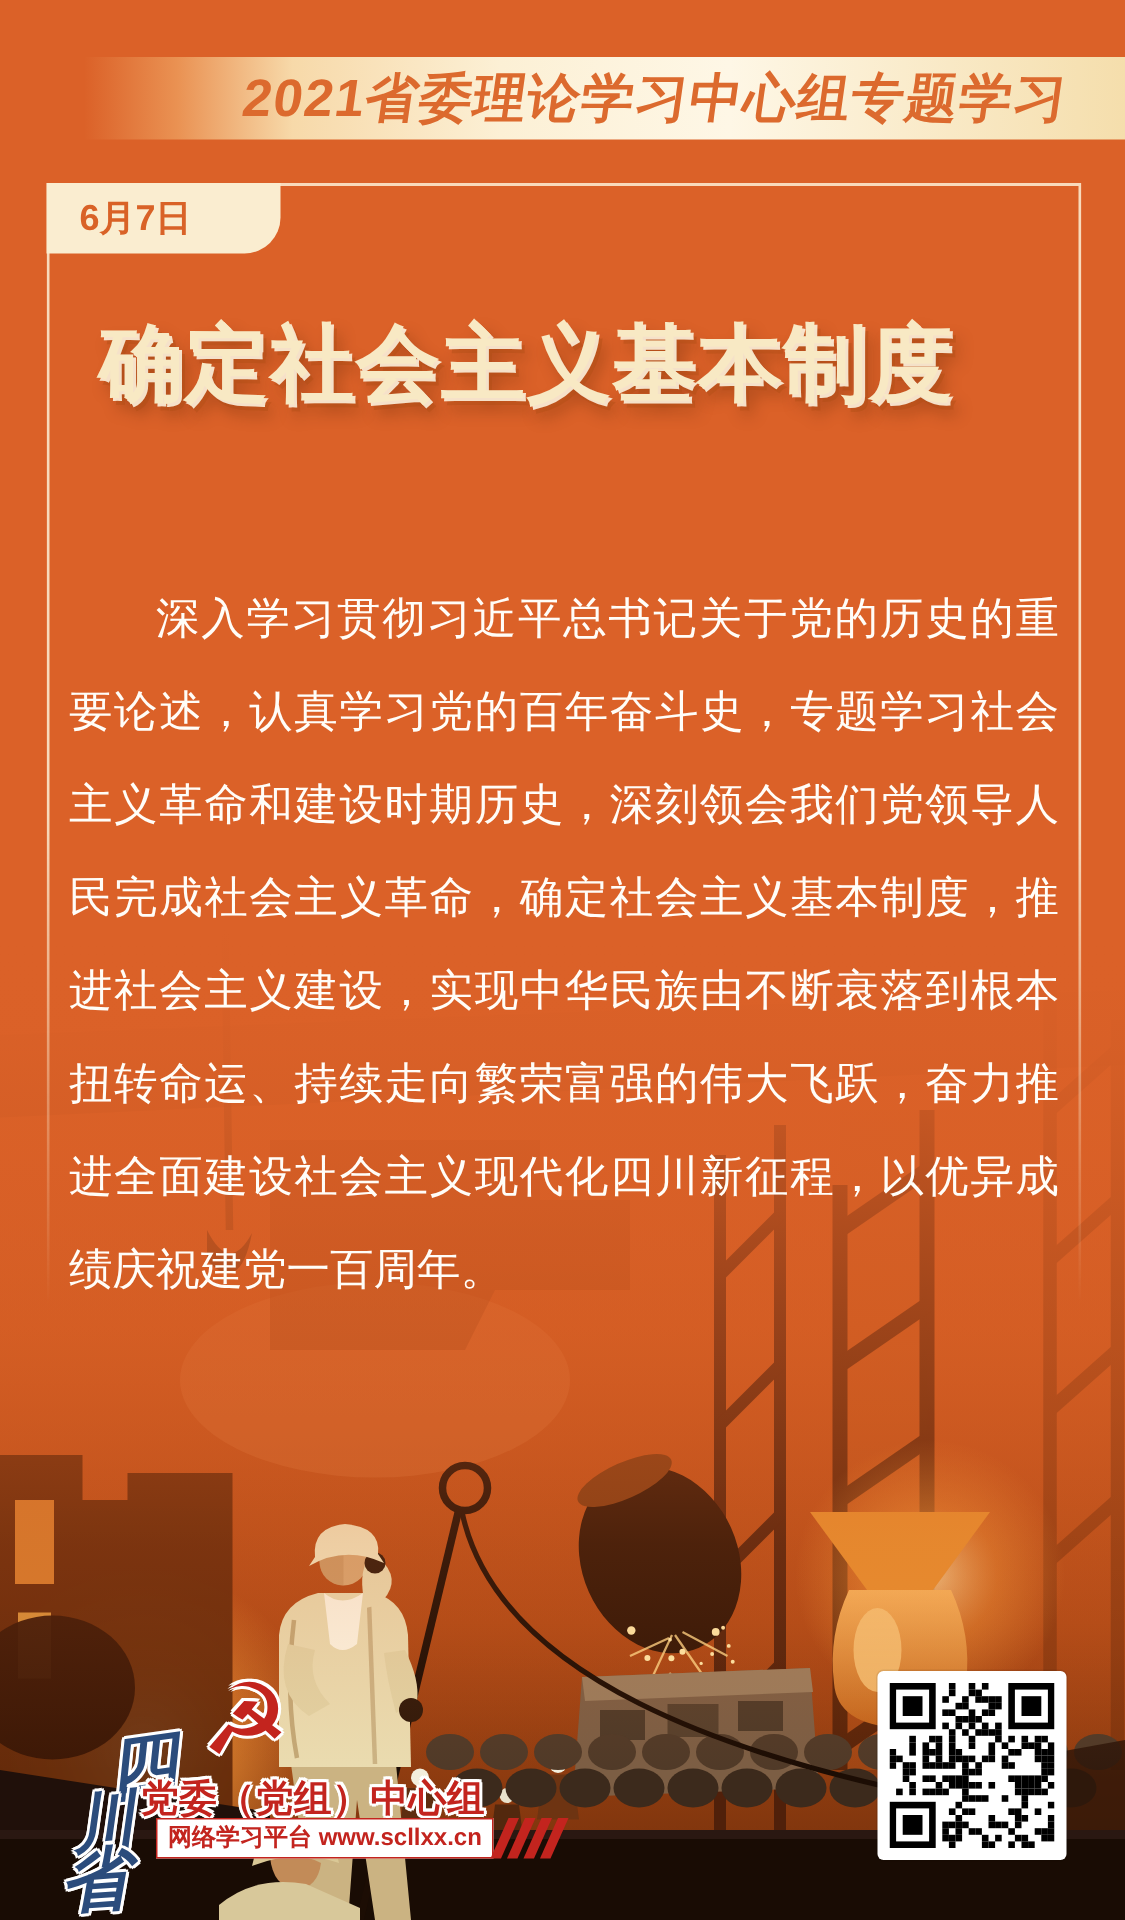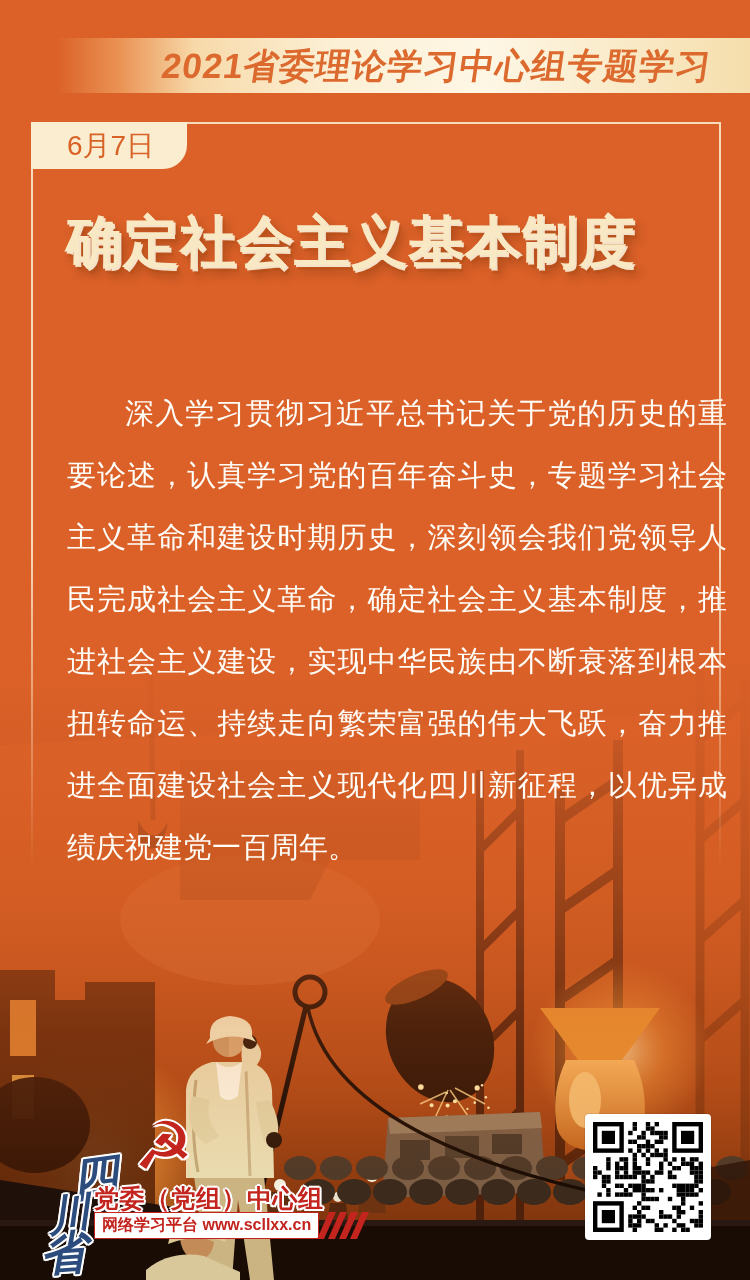--- a/index.html
+++ b/index.html
@@ -15,29 +15,29 @@
     font-size:35px;font-weight:bold;color:#DC6A2E;letter-spacing:1px;
     transform:skewX(-8deg);white-space:nowrap;}
 
   
   .card-border{left:31px;top:122px;width:686px;height:762px;z-index:20;
     border:2px solid rgba(253,240,214,.85);border-bottom:none;pointer-events:none;
     -webkit-mask-image:linear-gradient(to bottom,#000 55%,transparent 98%);
     mask-image:linear-gradient(to bottom,#000 55%,transparent 98%);}
   .date-badge{left:31px;top:122px;width:156px;height:47px;z-index:25;
     background:#FAEDD0;border-bottom-right-radius:24px;}
-  .date-badge span{display:block;padding-left:36px;line-height:47px;
-    font-size:28px;font-weight:normal;color:#D96227;}
+  .date-badge span{display:block;padding-left:22px;line-height:47px;
+    font-size:24px;font-weight:bold;color:#D96227;}
 
   .title{left:66px;top:202px;width:630px;z-index:10;
     font-size:56px;font-weight:bold;color:#F8E9C4;line-height:1.42;letter-spacing:1px;
     text-shadow:2px 2px 0 rgba(255,250,232,.85),4px 5px 0 rgba(176,77,20,.40),
                 6px 8px 10px rgba(90,35,5,.35);}
   .body-text{left:46px;top:382px;width:660px;z-index:10;
-    font-size:29px;color:#FFFDF8;line-height:62px;text-align:justify;text-indent:2em;margin-left:21px;}
+    font-size:29px;color:#FFFDF8;line-height:62px;text-align:justify;text-indent:2em;}
 
   
   .photo{left:0;top:620px;width:750px;height:660px;z-index:5;}
   .photo svg{position:absolute;left:0;top:0;}
   .photo-fade{position:absolute;left:0;top:0;width:100%;height:100%;
     background:linear-gradient(180deg,#DB6128 0%,rgba(219,97,40,.92) 12%,
       rgba(219,97,40,.55) 36%,rgba(219,97,40,.18) 62%,rgba(219,97,40,0) 85%);}
 
   
   .logo{left:28px;top:1118px;width:300px;height:162px;z-index:40;}
@@ -47,21 +47,21 @@
     font-family:"DejaVu Sans",sans-serif;}
   .calli{color:#2B4C7C;font-weight:bold;font-style:italic;
     font-family:"DejaVu Serif","Liberation Serif",serif;line-height:1;}
   .calli.c0{left:44px;top:36px;font-size:46px;transform:rotate(-8deg);}
   .calli.c1{left:20px;top:76px;font-size:42px;transform:rotate(-6deg);}
   .calli.c2{left:12px;top:112px;font-size:46px;transform:rotate(-4deg);}
   .org-line{left:66px;top:64px;font-size:25px;font-weight:bold;color:#C3241E;
     letter-spacing:.5px;white-space:nowrap;}
   .ribbon{left:66px;top:94px;display:flex;align-items:stretch;height:27px;}
   .ribbon-box{background:#fff;border:1.5px solid #C3241E;display:flex;align-items:center;
-    padding:0 7px;}
+    padding:0 7px;margin-left:10px;}
   .ribbon-box span{font-size:16px;font-weight:bold;color:#C3241E;white-space:nowrap;}
   .stripes{display:flex;margin-left:4px;align-items:center;}
   .stripe{width:7px;height:27px;background:#C3241E;transform:skewX(-24deg);
     margin-right:4px;}
 
   
   .qr{left:585px;top:1114px;width:110px;height:110px;z-index:35;
     background:#FFFFFF;border-radius:4px;padding:8px;box-shadow:0 0 0 1px rgba(0,0,0,.08);}
 </style>
 </head>

